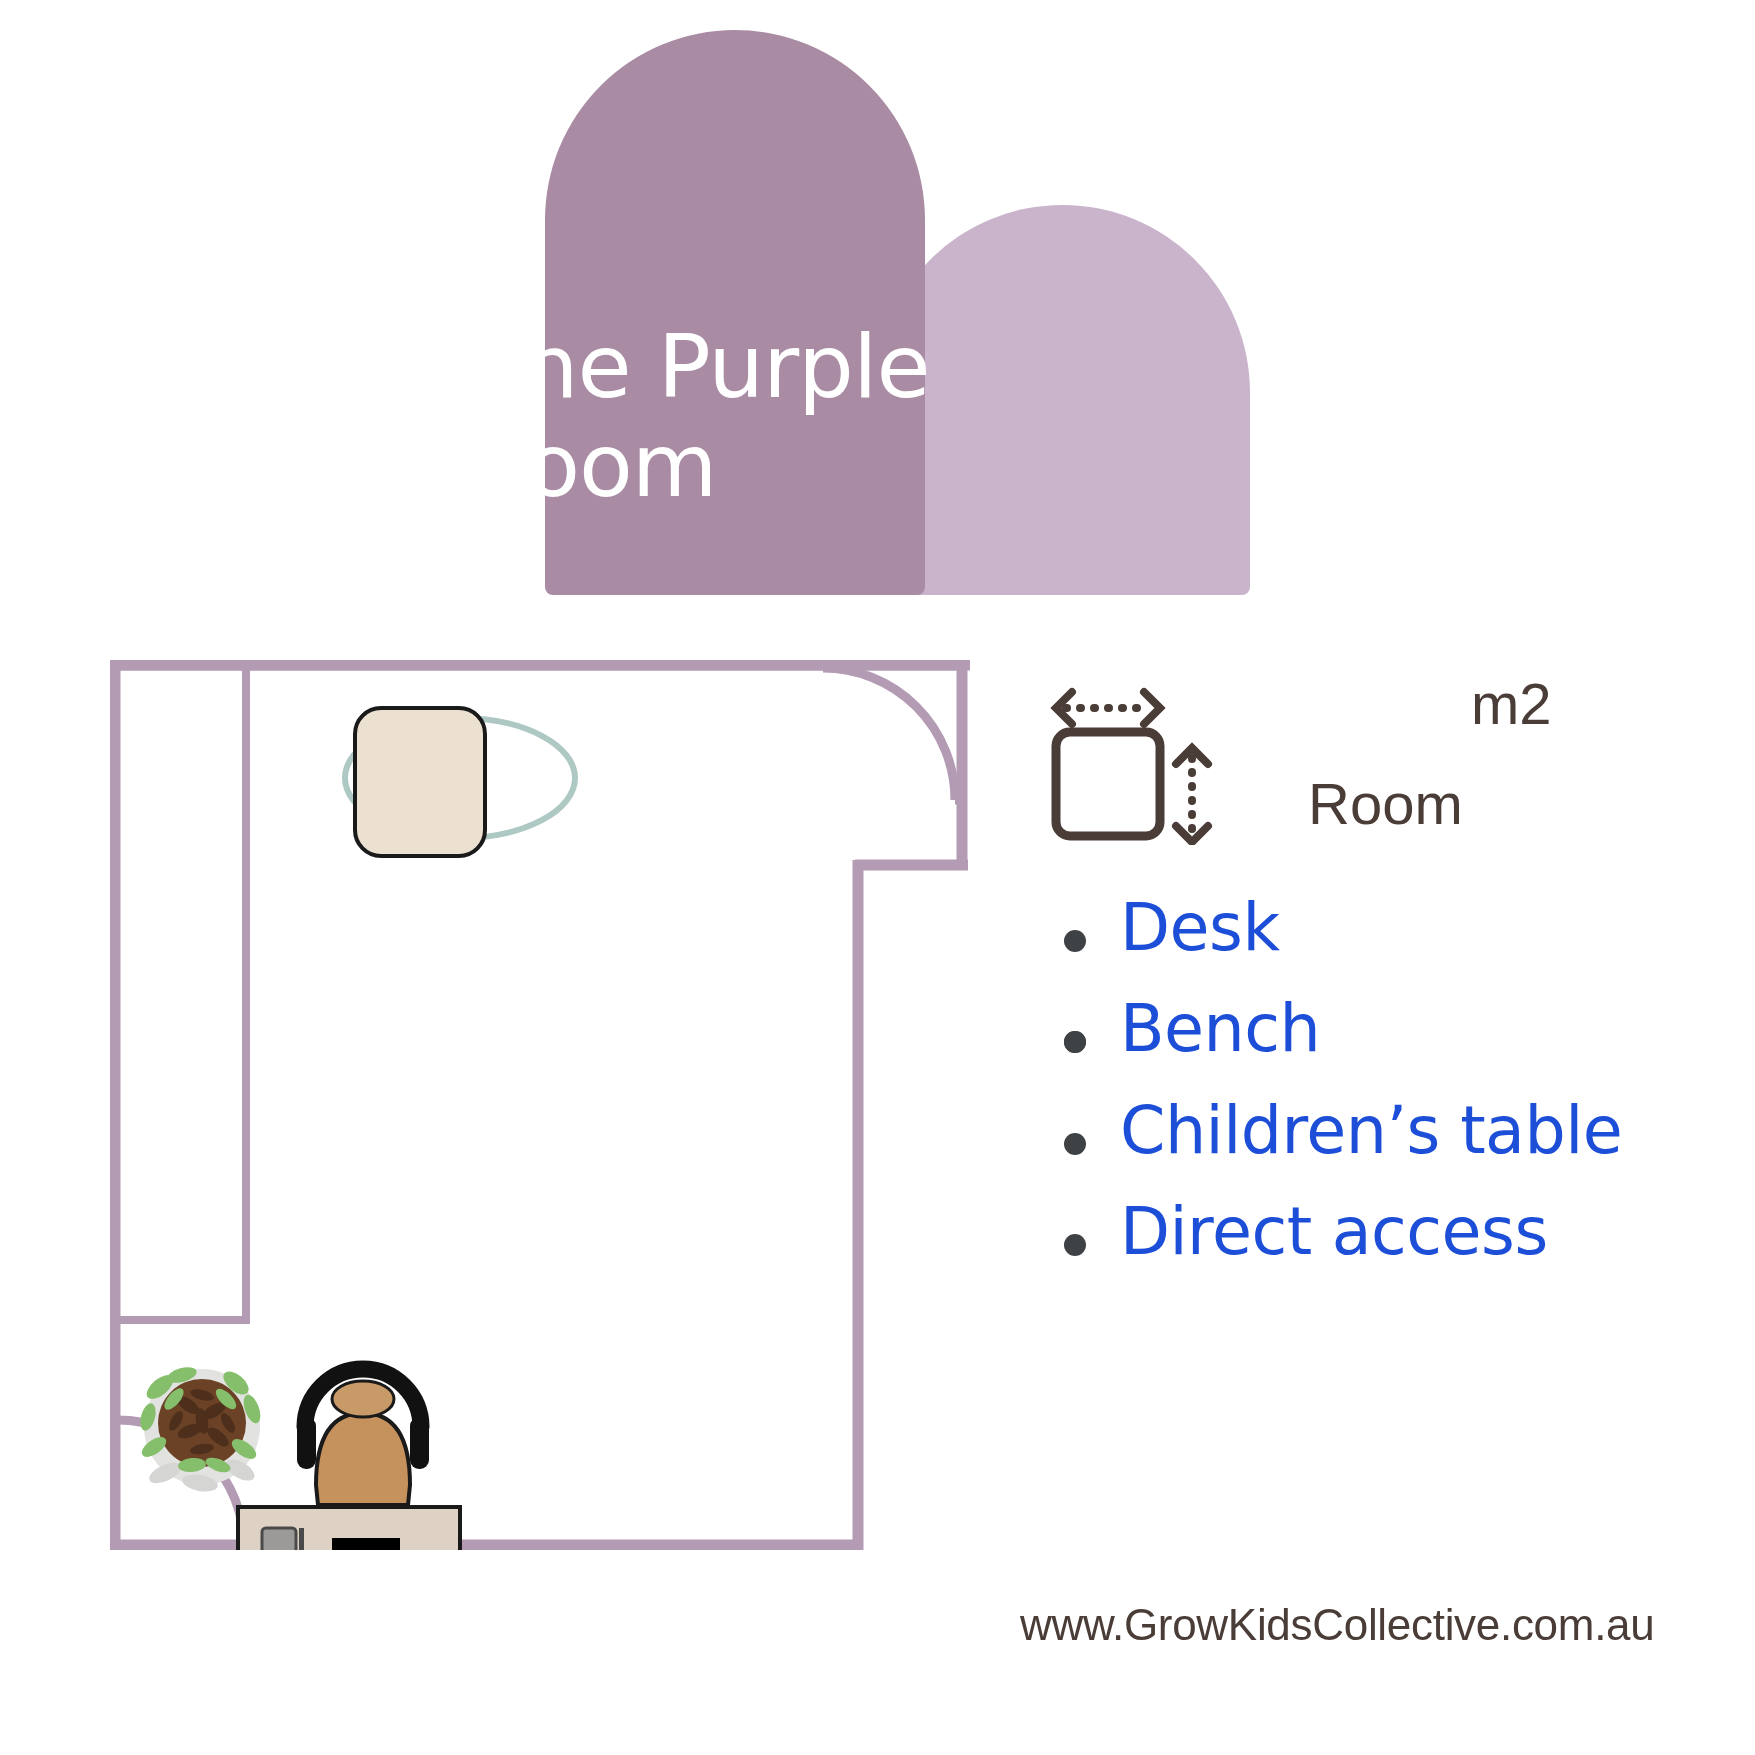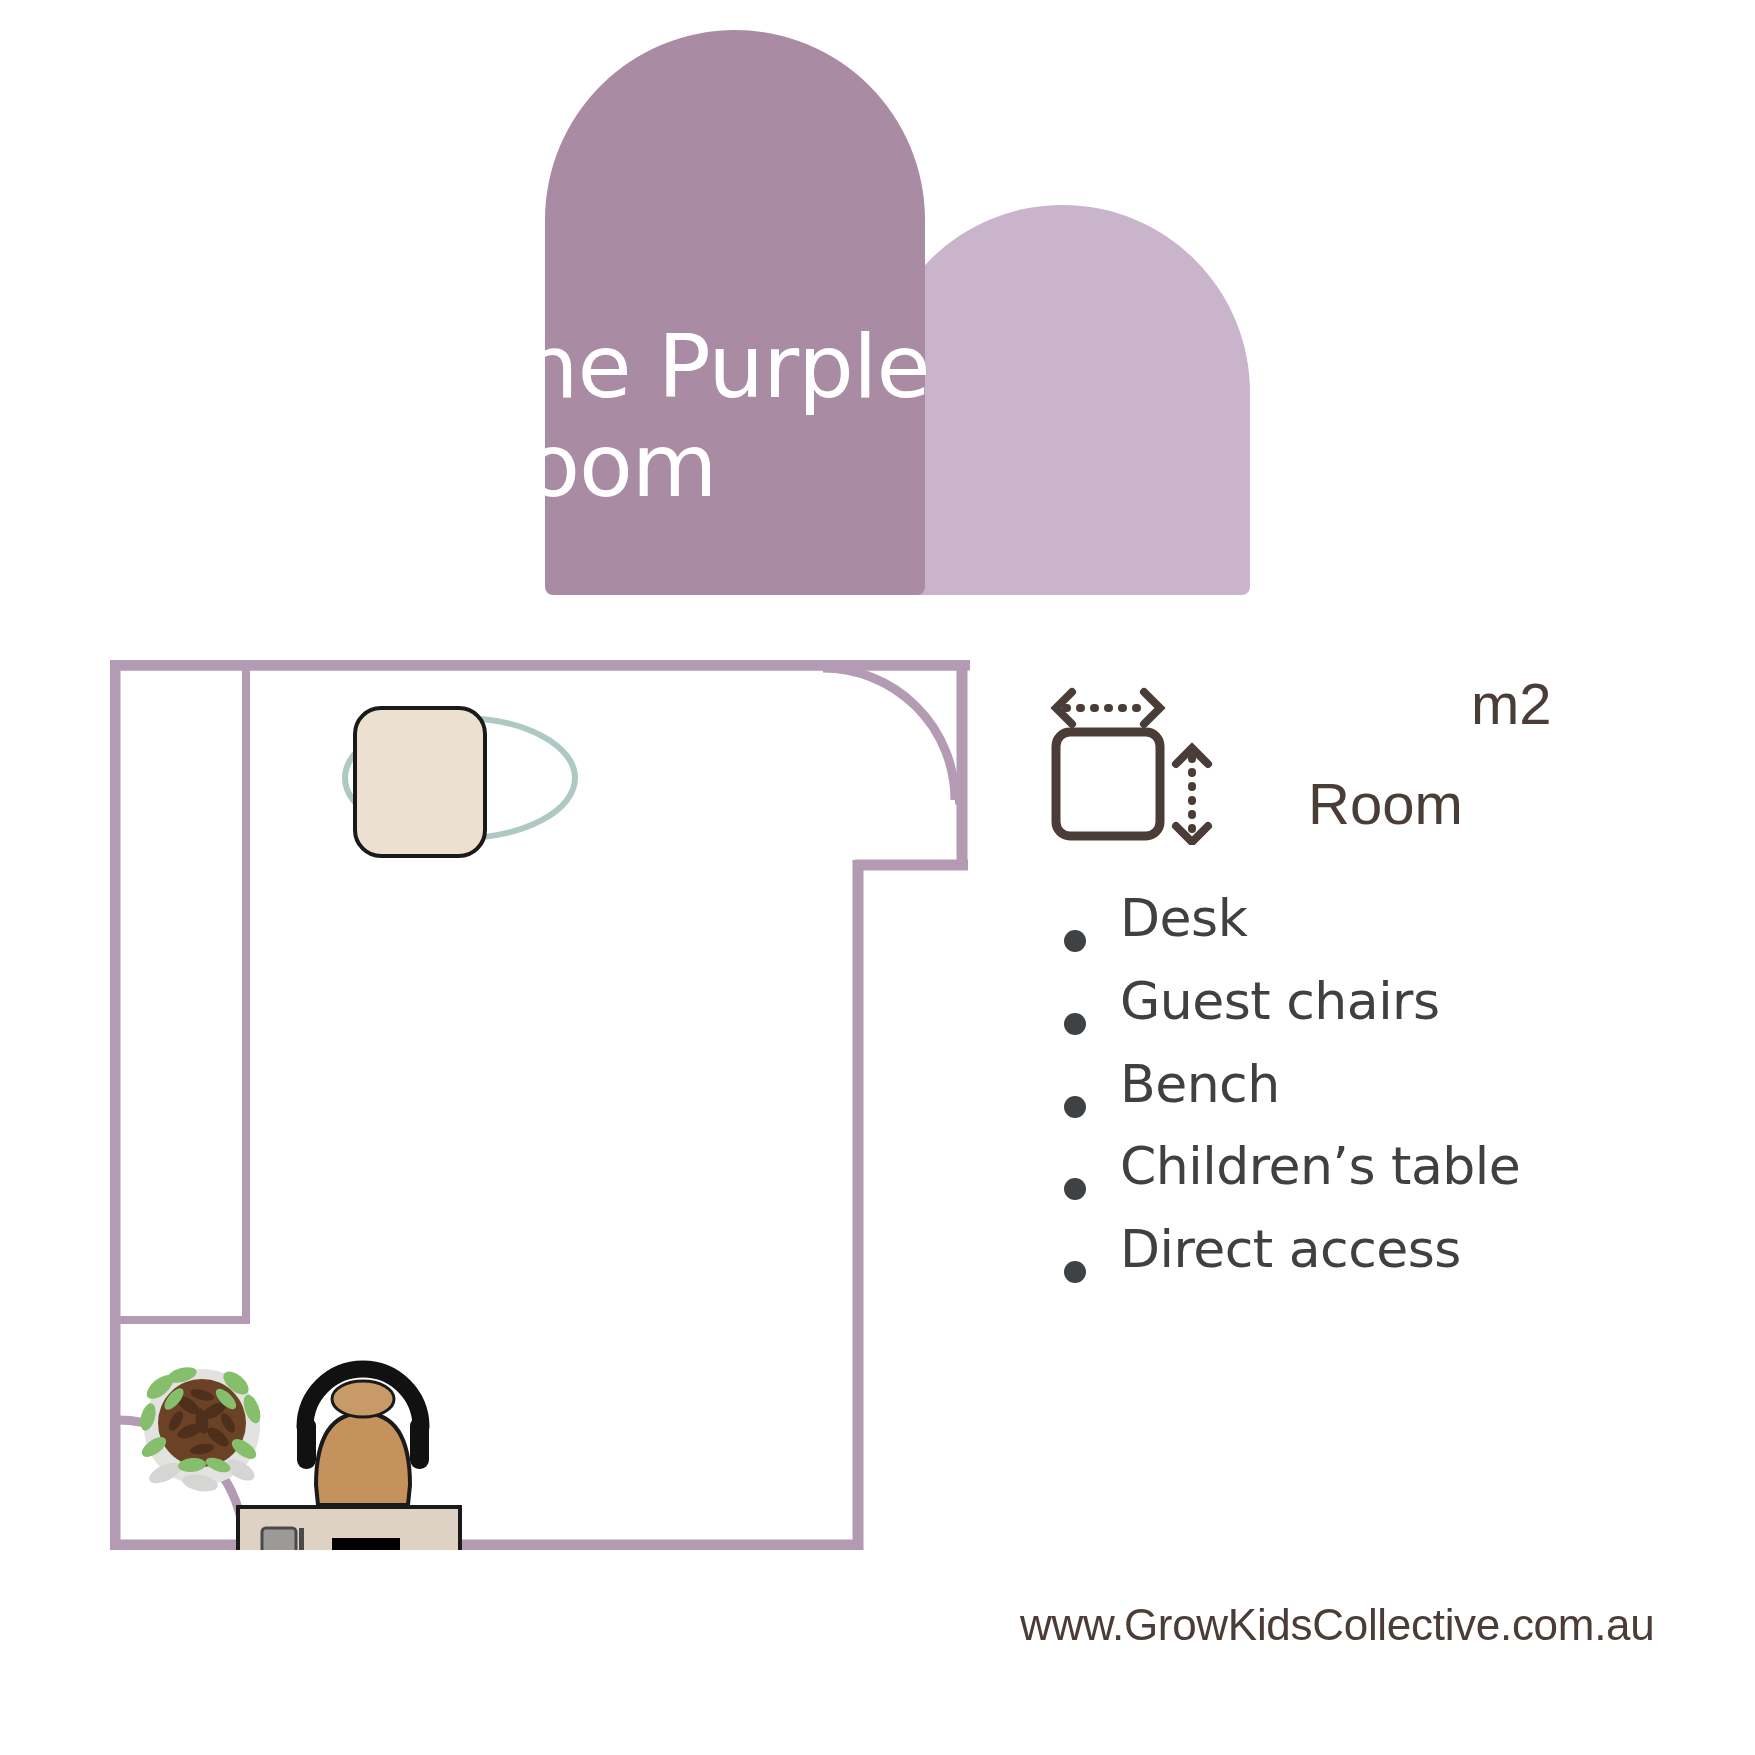--- a/index.html
+++ b/index.html
@@ -125,23 +125,23 @@
     top: 222px;
     width: 700px;
     list-style: none;
     margin: 0;
     padding: 0;
   }
   #feature-list li {
     position: relative;
     padding-left: 100px;
     margin-bottom: 9px;
-    font-size: 52px;
+    font-size: 65px;
     line-height: 1.42;
-    color: #404040;
+    color: #1d4ed8;
     font-family: "DejaVu Sans", sans-serif;
     letter-spacing: -0.5px;
     white-space: nowrap;
   }
   #feature-list li .bullet {
     position: absolute;
     left: 44px;
     top: 48px;
     width: 22px;
     height: 22px;
@@ -340,21 +340,20 @@
     <div id="area-label">Room</div>
   </div>
 
   <ul id="feature-list">
     <li>
       <span class="bullet"></span>
       <span>Desk</span>
     </li>
     <li>
       <span class="bullet"></span>
-      <span>Guest chairs</span>
     </li>
     <li>
       <span class="bullet"></span>
       <span>Bench</span>
     </li>
     <li>
       <span class="bullet"></span>
       <span>Children’s table</span>
     </li>
     <li>

